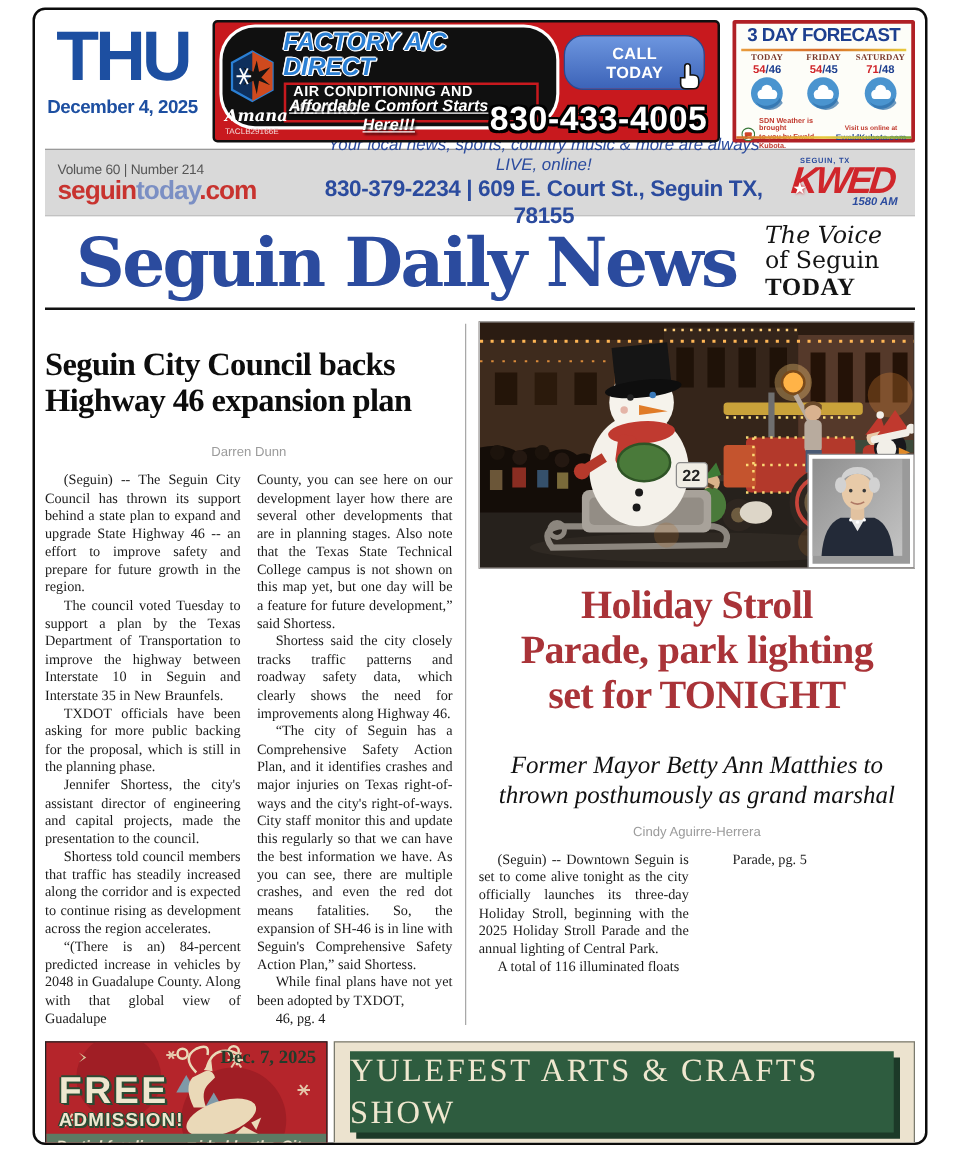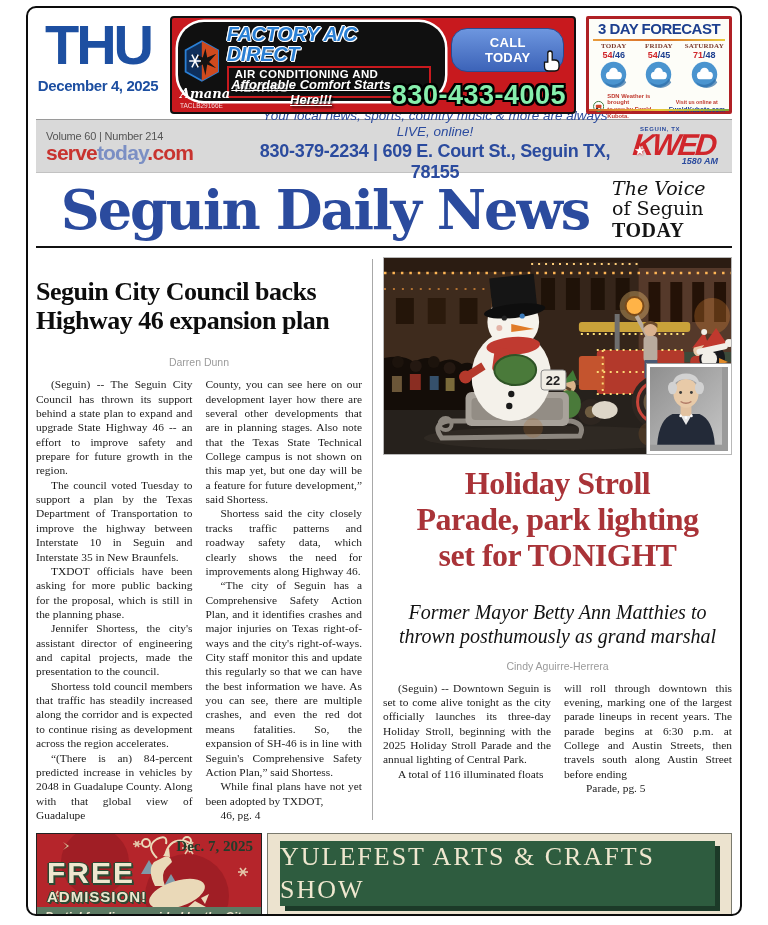--- a/index.html
+++ b/index.html
@@ -23,21 +23,21 @@
           border:2px solid #c8191e;padding:0 6px;margin-top:2px;letter-spacing:0.4px;width:fit-content;}
   .call-wrap{margin-left:auto;position:relative;margin-top:6px;margin-right:4px;}
   .call-btn{background:linear-gradient(#6d96df,#3c63b8);border:1px solid #2a4a90;border-radius:16px;
             padding:6px 16px;font:900 13px "Liberation Sans",sans-serif;color:#fff;letter-spacing:0.3px;cursor:pointer;}
   .cursor-ic{position:absolute;right:4px;top:22px;}
   .ac-bottom{position:absolute;left:8px;right:8px;bottom:3px;display:flex;align-items:flex-end;}
   .amana{font:900 italic 13px "DejaVu Serif",serif;color:#fff;line-height:1;}
   .ac-lic{font:400 6.5px "Liberation Sans",sans-serif;color:#f3d9d9;margin-top:2px;}
   .ac-tag{flex:1;text-align:center;font:800 italic 13px/1.15 "Liberation Sans",sans-serif;color:#ffffff;
           text-shadow:1.5px 1.5px 2px #000;white-space:pre-line;padding-bottom:1px;text-decoration:underline;}
-  .ac-phone{font:900 27px/1 "Liberation Sans",sans-serif;color:#86efac;letter-spacing:0.5px;
+  .ac-phone{font:900 27px/1 "Liberation Sans",sans-serif;color:#ffffff;letter-spacing:0.5px;
             text-shadow:-2px 0 #000,2px 0 #000,0 -2px #000,0 2px #000,2px 2px #000,-2px 2px #000,2px -2px #000,-2px -2px #000;}
 
   .forecast{width:146px;border:3px solid #b02025;border-radius:2px;background:#fdfdf8;position:relative;box-sizing:border-box;}
   .fc-title{font:800 15px/1.1 "Liberation Sans",sans-serif;color:#1d3f8f;text-align:center;letter-spacing:-0.5px;padding-top:2px;}
   .fc-rule{height:2px;background:linear-gradient(90deg,#e89b3c,#d86a28,#e8c93c);margin:1px 4px 0;}
   .fc-days{display:flex;justify-content:space-around;padding:1px 2px 0;}
   .fc-day{text-align:center;width:33%;}
   .fc-label{font:700 7px "Liberation Serif",serif;color:#7a3b2e;letter-spacing:0.2px;}
   .fc-temp{font:800 9px "Liberation Sans",sans-serif;}
   .fc-hi{color:#d0262b;} .fc-lo{color:#1d3f8f;}
@@ -228,21 +228,21 @@
           <div class="fc-on2">EwaldKubota.com</div>
         </div>
       </div>
       <div class="fc-grad"></div>
     </div>
   </header>
 
   <div class="info-bar">
     <div class="ib-left">
       <div class="ib-vol">Volume 60 | Number 214</div>
-      <div class="ib-site"><span class="site-red">serve</span><span class="site-blue">today</span><span class="site-red">.com</span></div>
+      <div class="ib-site"><span class="site-red">seguin</span><span class="site-blue">today</span><span class="site-red">.com</span></div>
     </div>
     <div class="ib-center">
       <div class="ib-tag">Your local news, sports, country music &amp; more are always LIVE, online!</div>
       <div class="ib-contact">830-379-2234 | 609 E. Court St., Seguin TX, 78155</div>
     </div>
     <div class="kwed-box">
       <div class="kwed-loc">SEGUIN, TX</div>
       <div class="kwed-name">KWED</div>
       <div class="kwed-star">★</div>
       <div class="kwed-freq">1580 AM</div>
@@ -438,23 +438,20 @@
         <div>Former Mayor Betty Ann Matthies to</div>
         <div>thrown posthumously as grand marshal</div>
       </div>
       <div class="byline">Cindy Aguirre-Herrera</div>
       <div class="cols">
         <div class="col">
             <p>(Seguin) -- Downtown Seguin is set to come alive tonight as the city officially launches its three-day Holiday Stroll, beginning with the 2025 Holiday Stroll Parade and the annual lighting of Central Park.</p>
             <p>A total of 116 illuminated floats</p>
           </div>
         <div class="col cont">
-          <div class="cont">
-              <p>will roll through downtown this evening, marking one of the largest parade lineups in recent years. The parade begins at 6:30 p.m. at College and Austin Streets, then travels south along Austin Street before ending</p>
-            </div>
           <p class="jump" style="text-align:left;text-indent:22px;">Parade, pg. 5</p>
         </div>
       </div>
     </article>
   </main>
 
   <footer class="ads-row">
 
     <div class="ad-left">
       <svg class="deco" width="224" height="92" viewBox="0 0 224 92">

